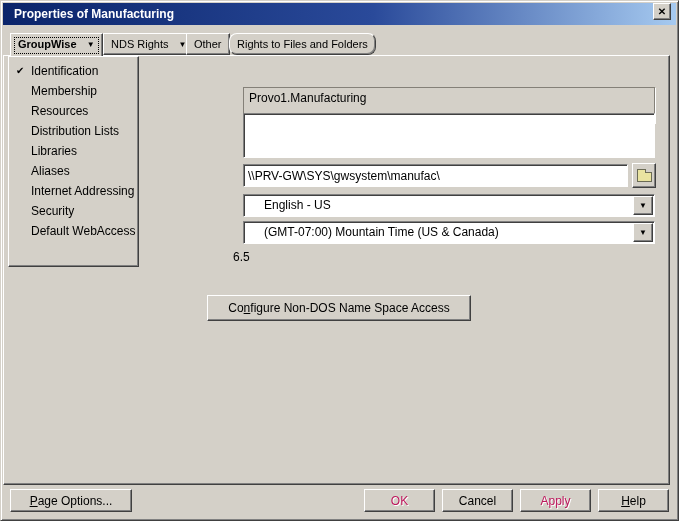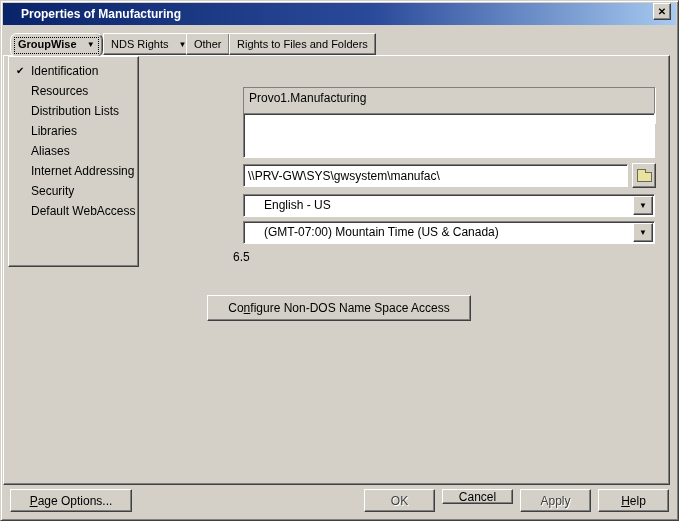--- a/index.html
+++ b/index.html
@@ -17,51 +17,51 @@
     border:1px solid; border-color:#d4d0c8 #404040 #404040 #d4d0c8;
     box-shadow: inset 1px 1px 0 #ffffff, inset -1px -1px 0 #808080;
   }
   
   .titlebar {
     position:absolute; left:3px; top:3px; width:673px; height:22px;
     background:linear-gradient(90deg,#0a246a 0%,#2a4a9a 55%,#a6caf0 100%);
     display:flex; align-items:center;
   }
   .titlebar .title {
-    color:#ffffff; font-weight:bold; font-size:12px; padding-left:18px;
+    color:#ffffff; font-weight:bold; font-size:12px; padding-left:11px;
     white-space:nowrap;
   }
   .close-btn {
     position:absolute; right:8px; top:3px; width:18px; height:17px;
     background:#d4d0c8;
     border:1px solid; border-color:#ffffff #404040 #404040 #ffffff;
     box-shadow: inset -1px -1px 0 #808080;
     display:flex; align-items:center; justify-content:center;
     font-size:10px; font-weight:bold; line-height:1;
   }
   
   .tab {
     position:absolute; top:33px; height:22px; background:#d4d0c8;
     border:1px solid; border-color:#ffffff #404040 #404040 #ffffff;
     box-shadow: inset -1px -1px 0 #808080;
     font-size:11px; line-height:20px; text-align:center;
     padding:0 7px; white-space:nowrap; z-index:6;
   }
   .tab.active {
     height:24px; border-bottom:none; box-shadow: inset -1px 0 0 #808080;
-    font-weight:bold; z-index:7;border-radius:7px;
+    font-weight:bold; z-index:7;
   }
   .tab.active .focus-rect {
     position:absolute; inset:3px; border:1px dotted #000; pointer-events:none;
   }
   .tab .arrow { font-size:8px; margin-left:7px; vertical-align:1px; }
   .tab-groupwise { left:10px;  min-width:91px; }
   .tab-nds      { left:103px; }
   .tab-other    { left:186px; }
-  .tab-rights   { left:229px; }
+  .tab-rights   { left:229px;border-radius:8px; }
   
   .panel {
     position:absolute; left:3px; top:55px; width:667px; height:430px;
     background:#d4d0c8;
     border:1px solid; border-color:#ffffff #404040 #404040 #ffffff;
     box-shadow: inset -1px -1px 0 #808080;
     z-index:1;
   }
   
   .menu {
@@ -136,25 +136,25 @@
     position:absolute; left:233px; top:250px; font-size:12px; z-index:5;
   }
   .btn {
     position:absolute; background:#d4d0c8;
     border:1px solid; border-color:#ffffff #404040 #404040 #ffffff;
     box-shadow: inset -1px -1px 0 #808080;
     font-family:"Liberation Sans",sans-serif; font-size:12px;
     display:flex; align-items:center; justify-content:center;
     white-space:nowrap;
   }
-  .btn.disabled { color:#404040; text-shadow:1px 1px 0 #ffffff; }
+  .btn.disabled { color:#be185d; text-shadow:1px 1px 0 #ffffff; }
   .configure-btn { left:207px; top:295px; width:264px; height:26px; z-index:5; }
   .page-options-btn { left:10px;  top:489px; width:122px; height:23px; }
   .ok-btn     { left:364px; top:489px; width:71px; height:23px; }
-  .cancel-btn { left:442px; top:489px; width:71px; height:15px; }
+  .cancel-btn { left:442px; top:489px; width:71px; height:23px; }
   .apply-btn  { left:520px; top:489px; width:71px; height:23px; }
   .help-btn   { left:598px; top:489px; width:71px; height:23px; }
 </style>
 </head>
 <body>
 
 <div class="window-frame"></div>
 
 <div class="titlebar">
   <span class="title">Properties of Manufacturing</span>
@@ -182,20 +182,24 @@
 <div class="panel"></div>
 
 <div class="menu">
 
 <div class="menu-item">
       <span class="check">✔</span>
       <span>Identification</span>
     </div>
     <div class="menu-item">
       
+      <span>Membership</span>
+    </div>
+    <div class="menu-item">
+      
       <span>Resources</span>
     </div>
     <div class="menu-item">
       
       <span>Distribution Lists</span>
     </div>
     <div class="menu-item">
       
       <span>Libraries</span>
     </div>

